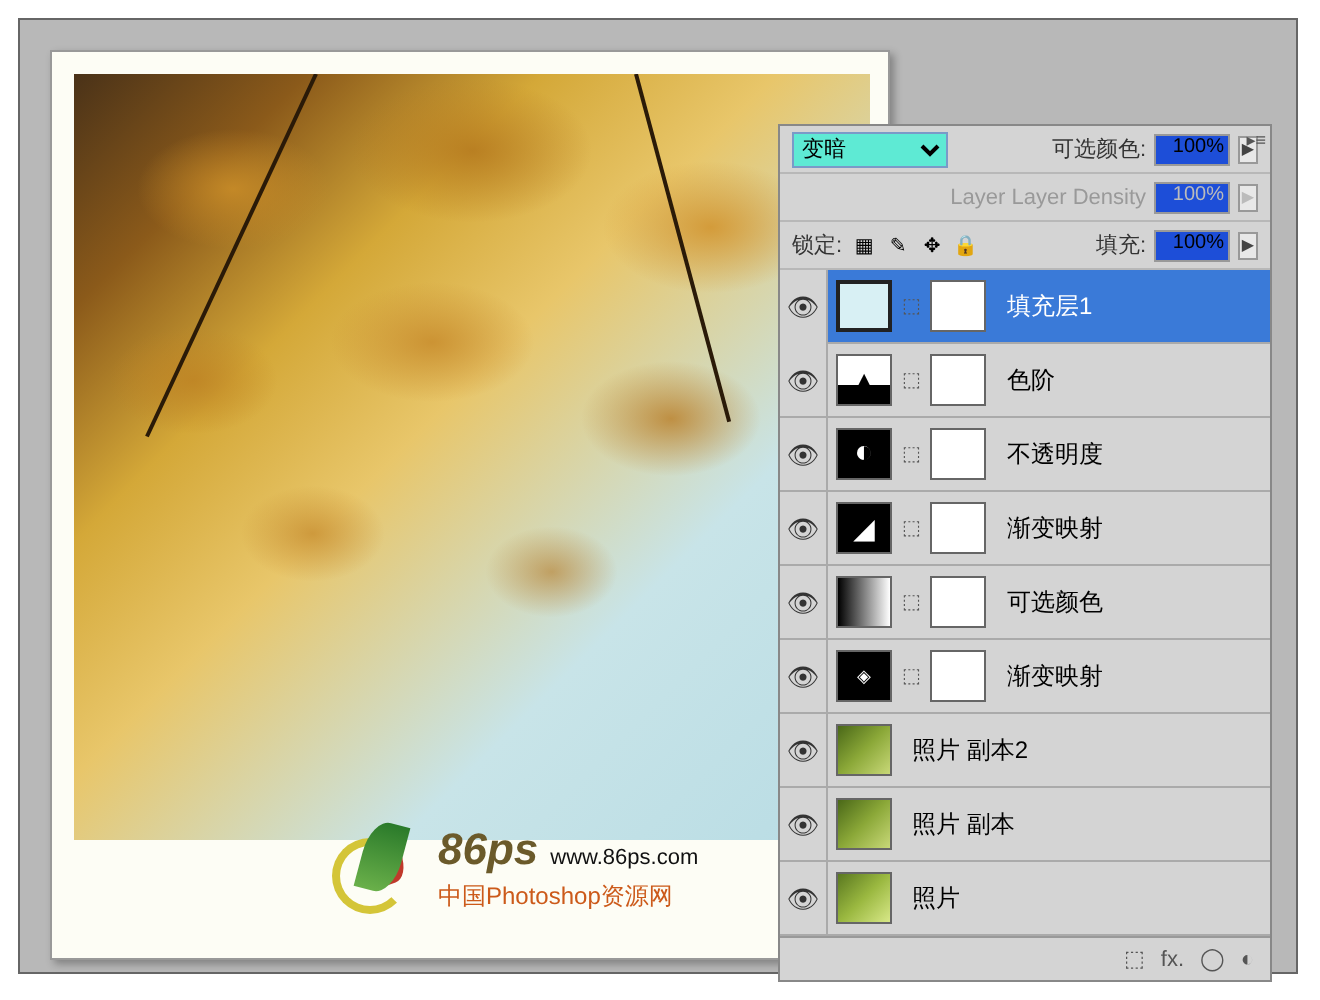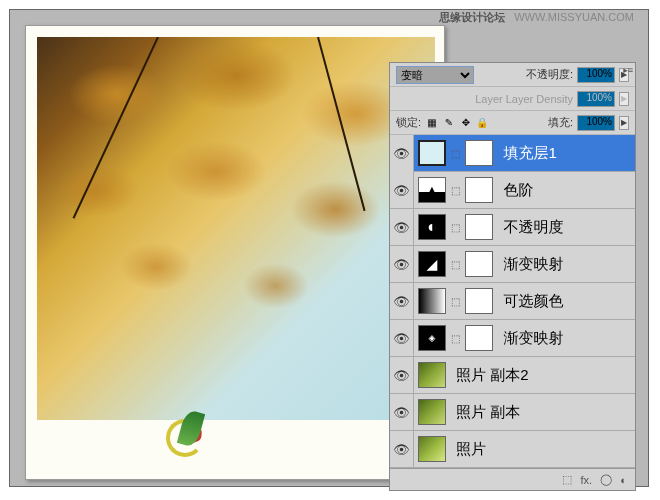--- a/index.html
+++ b/index.html
@@ -27,24 +27,24 @@
 .logo-swirl::before{content:"";position:absolute;width:30px;height:30px;border:4px solid #d4c538;border-radius:50%;border-right-color:transparent;left:5px;top:10px}
 .logo-swirl::after{content:"";position:absolute;width:20px;height:35px;background:linear-gradient(180deg,#2a7a2a,#6ab04a);border-radius:50% 0;left:20px;top:2px;transform:rotate(15deg)}
 .logo-swirl .red{position:absolute;width:15px;height:25px;background:#c0392b;border-radius:50% 0;left:25px;top:8px;transform:rotate(-20deg)}
 .logo-text{display:flex;flex-direction:column}
 .logo-86{font-size:22px;color:#6b5a2a;font-weight:bold;font-style:italic}
 .logo-url{font-size:11px;color:#111}
 .logo-cn{font-size:12px;color:#cc5a1a;margin-top:2px}
 .panel{position:absolute;right:12px;top:52px;width:247px;background:#d4d4d4;border:1px solid #888}
 .row{display:flex;align-items:center;height:24px;padding:0 6px;gap:4px;border-bottom:1px solid #b8b8b8}
 .row.dim{color:#999}
-select{height:18px;font-size:11px;border:1px solid #7a9ac8;background:#a3a3a3}
+select{height:18px;font-size:11px;border:1px solid #7a9ac8;background:#5eead4}
 .spacer{flex:1}
 .lbl{color:#333}
-.inp{width:38px;height:16px;border:1px solid #999;background:#0369a1;text-align:right;padding-right:2px;font-size:10px}
+.inp{width:38px;height:16px;border:1px solid #999;background:#1d4ed8;text-align:right;padding-right:2px;font-size:10px}
 .tri{width:10px;height:14px;border:1px solid #999;background:#e8e8e8;display:flex;align-items:center;justify-content:center;font-size:8px;color:#444}
 .lock-icons{display:flex;gap:3px;align-items:center}
 .lock-icons span{width:14px;height:14px;display:flex;align-items:center;justify-content:center;font-size:10px}
 .layers{max-height:345px;overflow:hidden}
 .layer{display:flex;align-items:center;height:37px;border-bottom:1px solid #aaa;background:#d4d4d4}
 .layer.sel{background:#3a7ad8;color:#fff}
 .eye{width:24px;height:37px;display:flex;align-items:center;justify-content:center;border-right:1px solid #aaa;font-size:13px;color:#333}
 .layer.sel .eye{color:#333;background:#d4d4d4}
 .thumbs{display:flex;align-items:center;padding:0 4px;gap:3px}
 .thumb{width:28px;height:26px;border:1px solid #666;background:#fff;position:relative;display:flex;align-items:center;justify-content:center;font-size:9px}
@@ -56,57 +56,58 @@
 .thumb.bc{background:#000;color:#fff}
 .thumb.bc::after{content:"◐";font-size:16px}
 .thumb.bal{background:#000}
 .thumb.bal::after{content:"◢";color:#fff;font-size:14px}
 .thumb.grad{background:linear-gradient(90deg,#000,#fff)}
 .thumb.selcol{background:#000}
 .thumb.selcol::after{content:"◈";color:#fff}
 .thumb.img1{background:linear-gradient(135deg,#4a6818,#8ba838,#c8d878)}
 .thumb.img2{background:linear-gradient(135deg,#5a7820,#9ab840,#d8e888)}
 .link{font-size:10px;color:#555;padding:0 2px}
-.lname{margin-left:6px;font-size:15px}
+.lname{margin-left:6px;font-size:12px}
 .bottom-bar{height:22px;background:#d4d4d4;border-top:1px solid #999;display:flex;align-items:center;justify-content:flex-end;gap:8px;padding:0 8px;font-size:11px;color:#555}
 .bottom-bar span{cursor:default}
 .panel-tri{position:absolute;right:2px;top:2px;font-size:9px;color:#555}
 </style>
 </head>
 <body>
 
 <div class="frame">
-  <div class="watermark-top">
-    <b>思缘设计论坛</b>
-    <span>WWW.MISSYUAN.COM</span>
-  </div>
 
   <div class="photo-border">
     <div class="photo">
       <div class="leaves"></div>
       <div class="branches"></div>
     </div>
     <div class="logo">
       <div class="logo-swirl">
           <div class="red"></div>
         </div>
       <div class="logo-text">
+        <div style="display:flex;align-items:baseline;gap:6px">
+          <span class="logo-86">86ps</span>
+          <span class="logo-url">www.86ps.com</span>
+        </div>
+        <span class="logo-cn">中国Photoshop资源网</span>
       </div>
     </div>
   </div>
 
   <div class="panel">
     <span class="panel-tri">▸≡</span>
 
     <div class="row">
       <select style="width:78px">
         <option>变暗</option>
       </select>
       <span class="spacer"></span>
-      <span class="lbl">不透明度:</span>
+      <span class="lbl">可选颜色:</span>
       <span class="inp">100%</span>
       <span class="tri">▶</span>
     </div>
 
     <div class="row dim">
       <span class="spacer"></span>
       <span>Layer Layer Density</span>
       <span class="inp" style="color:#bbb">100%</span>
       <span class="tri" style="color:#bbb">▶</span>
     </div>

